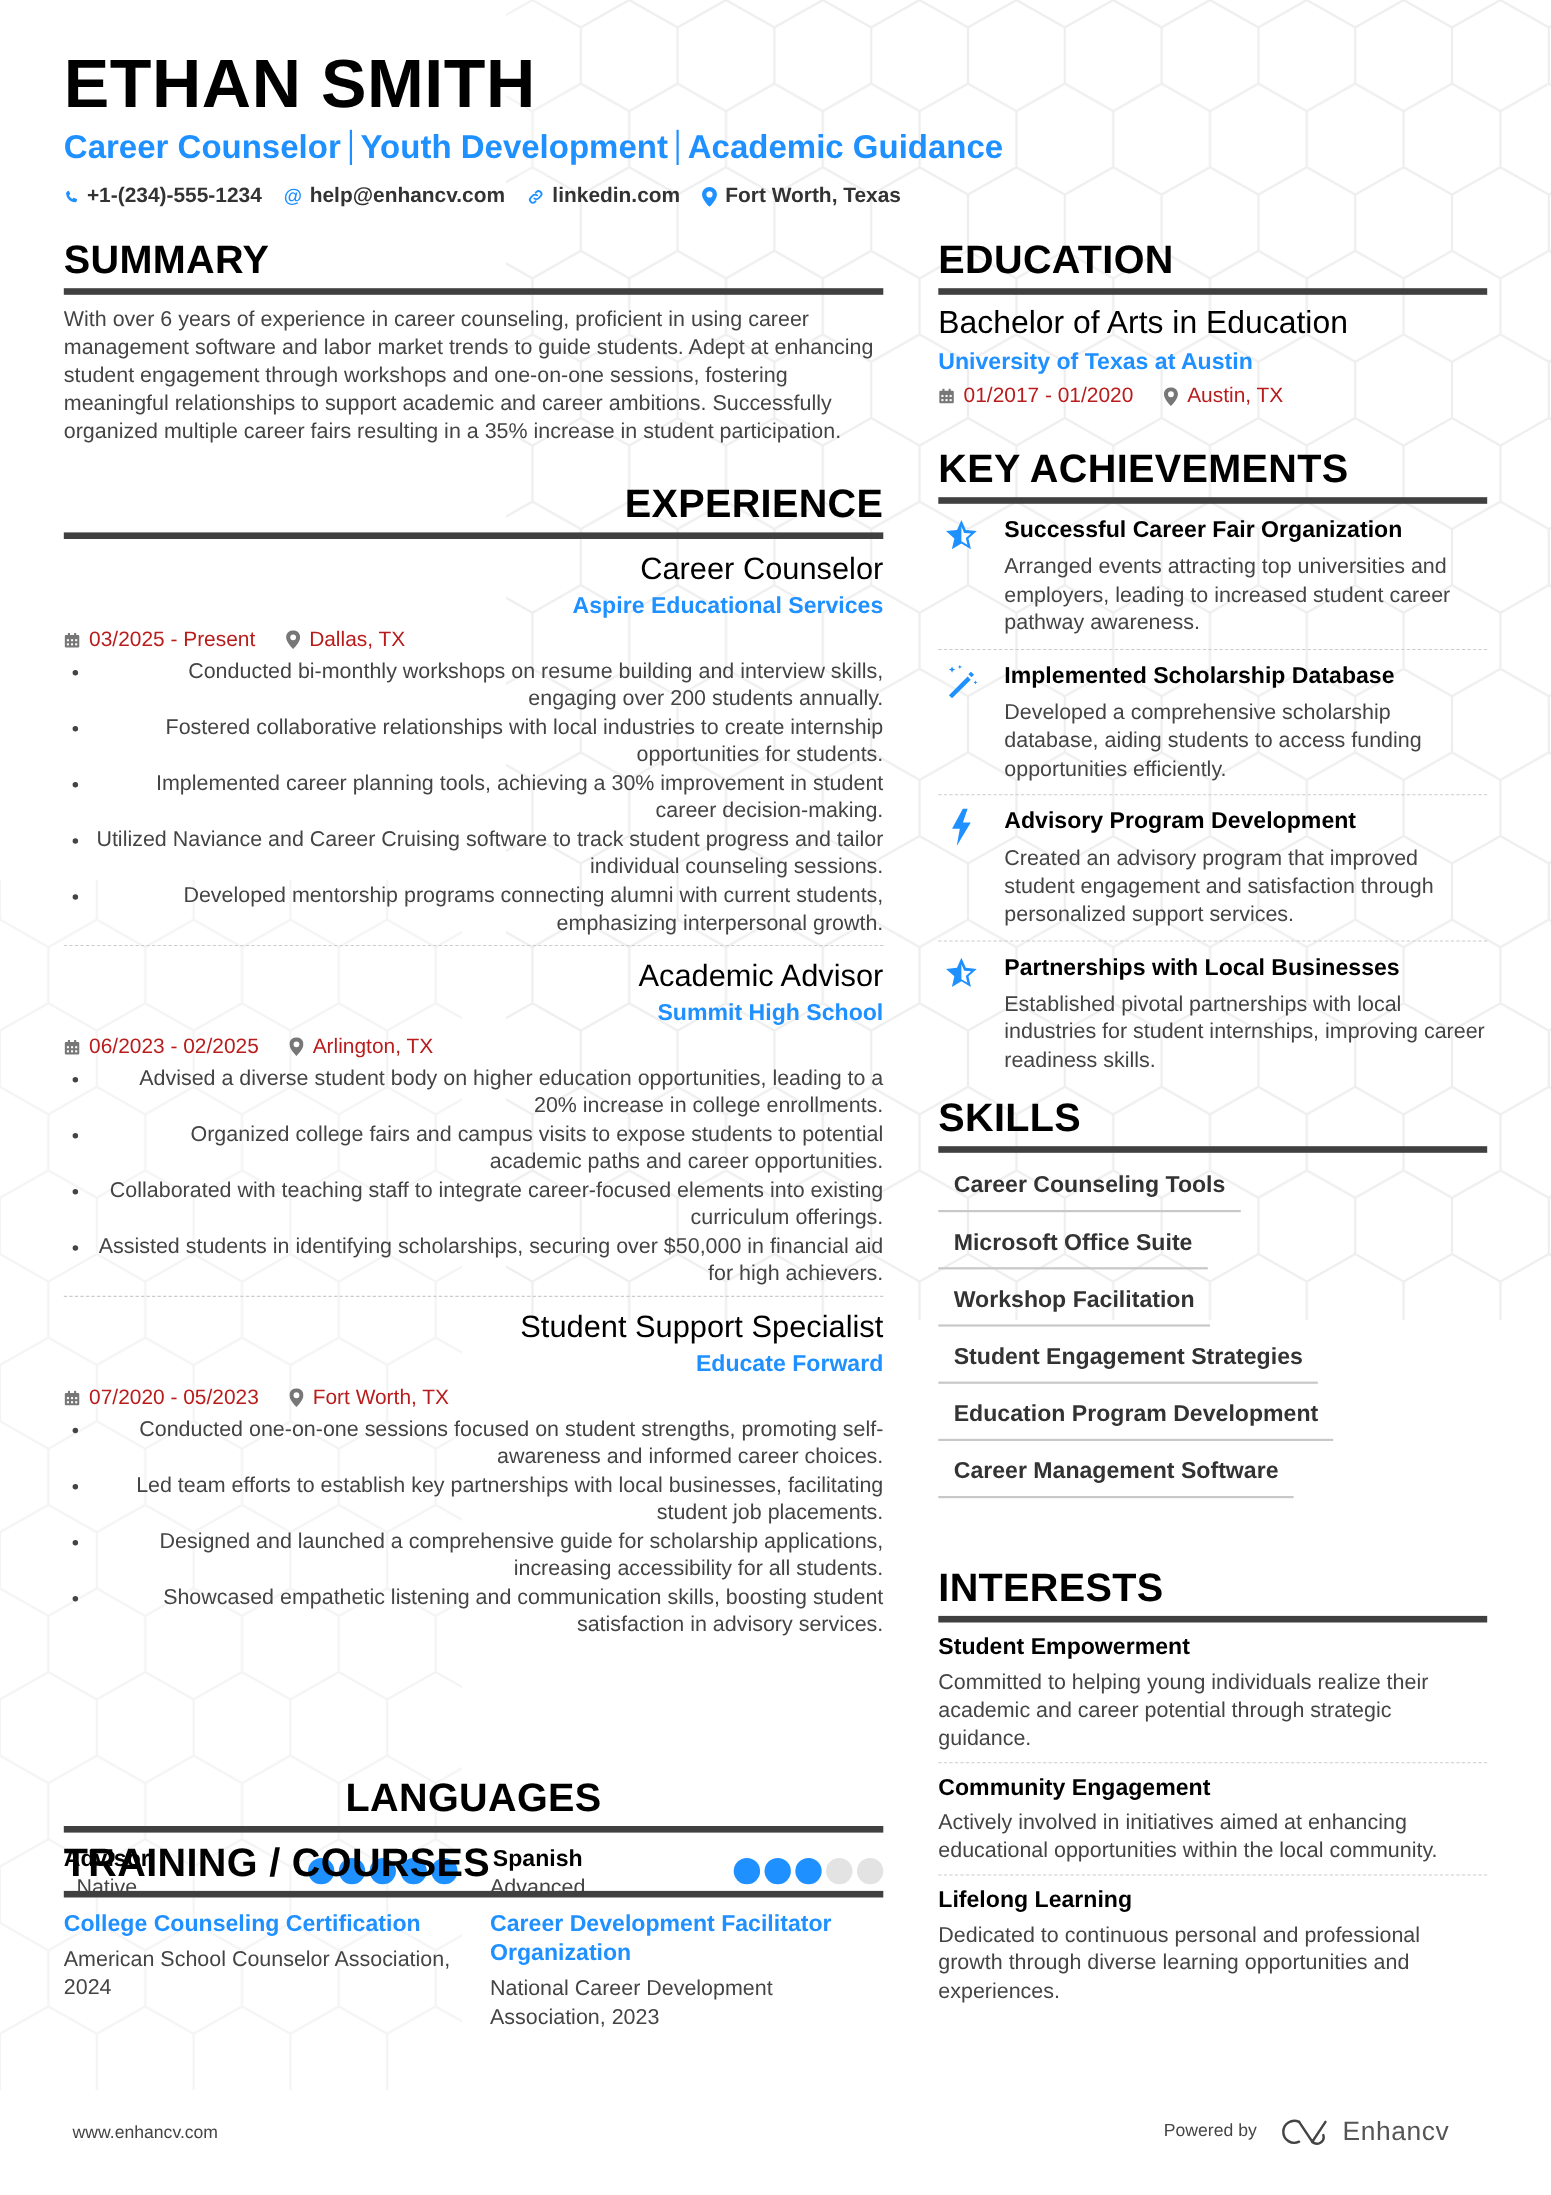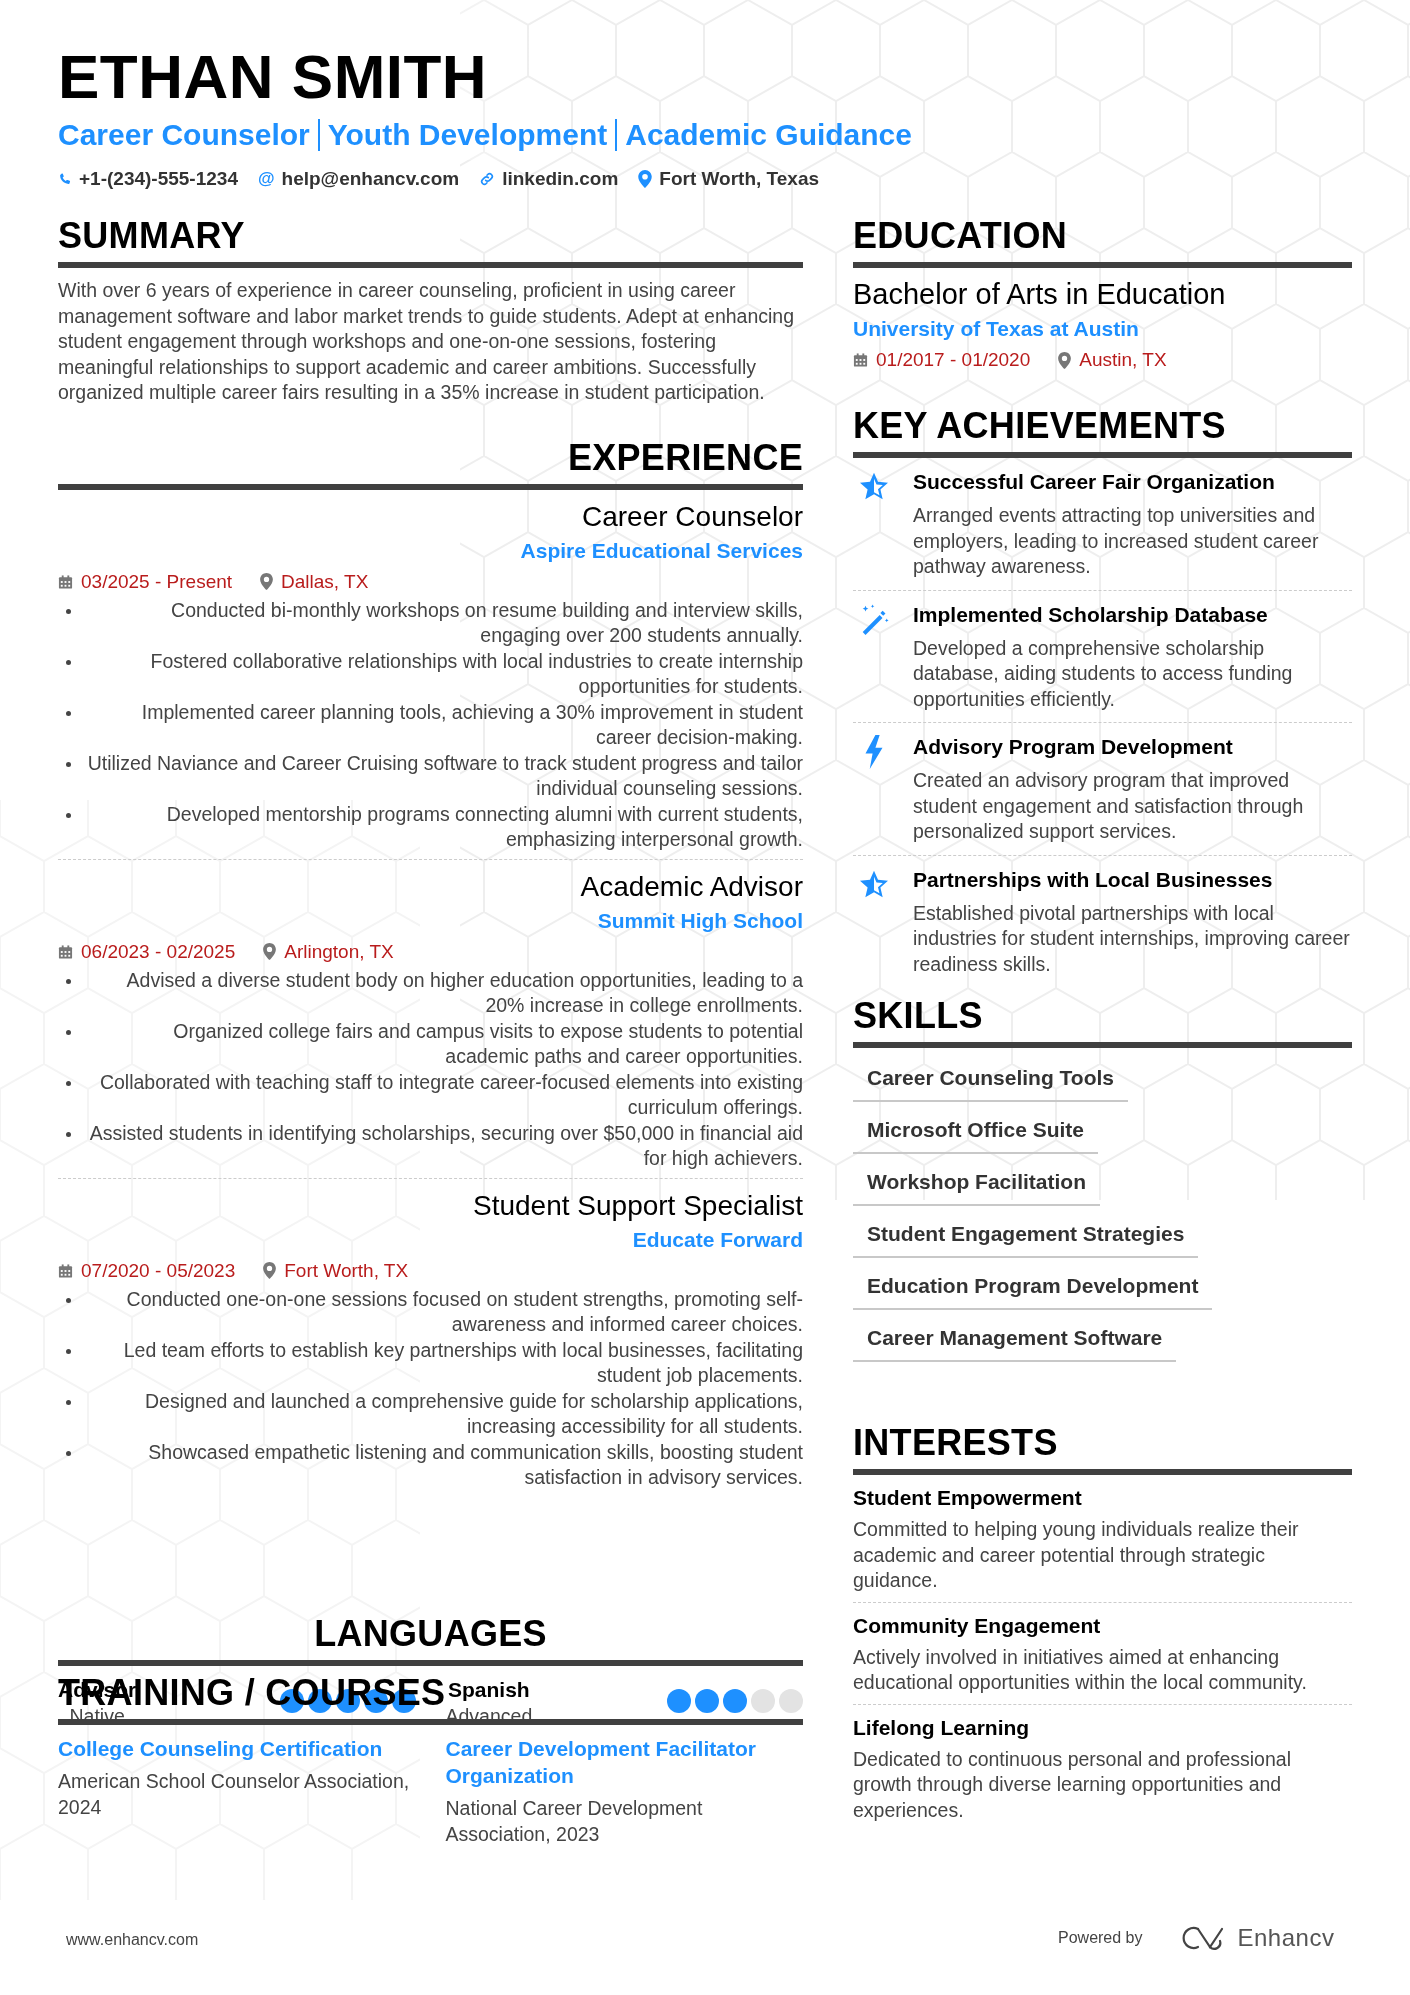--- a/index.html
+++ b/index.html
@@ -66,21 +66,21 @@
   .skill { display: table; font-size: 21px; font-weight: 700; color: #333; padding: 8px 14px 10px; border-bottom: 2px solid #c8c8c8; margin-bottom: 8px; line-height: 24px; }
 
   
   .interest { padding: 10px 0 8px; border-bottom: 1px dashed #ccc; }
   .interest:last-child { border-bottom: none; }
   .int-title { font-size: 21px; font-weight: 700; color: #000; line-height: 26px; }
   .int-desc { font-size: 19.5px; color: #444; line-height: 25.5px; margin-top: 6px; }
 
   
   .footer-left { position: absolute; left: 66px; top: 1931px; font-size: 16px; color: #444; }
-  .footer-right { position: absolute; left: 1058px; top: 1924px; display: flex; align-items: center; gap: 39px; font-size: 16px; color: #444; }
+  .footer-right { position: absolute; left: 1058px; top: 1924px; display: flex; align-items: center; gap: 22px; font-size: 16px; color: #444; }
   .brand { display: flex; align-items: center; gap: 10px; font-size: 24px; color: #555; letter-spacing: 0.5px; }
 </style>
 </head>
 <body>
 
 <svg class="bg-pattern" width="1410" height="1995" viewBox="0 0 1410 1995">
   <defs>
     <pattern id="hex" width="88" height="152" patternUnits="userSpaceOnUse">
       <path d="M44 0 L88 25 L88 76 L44 101 L0 76 L0 25 Z M44 101 L44 152" fill="none" stroke="#ececec" stroke-width="2"></path>
     </pattern>

